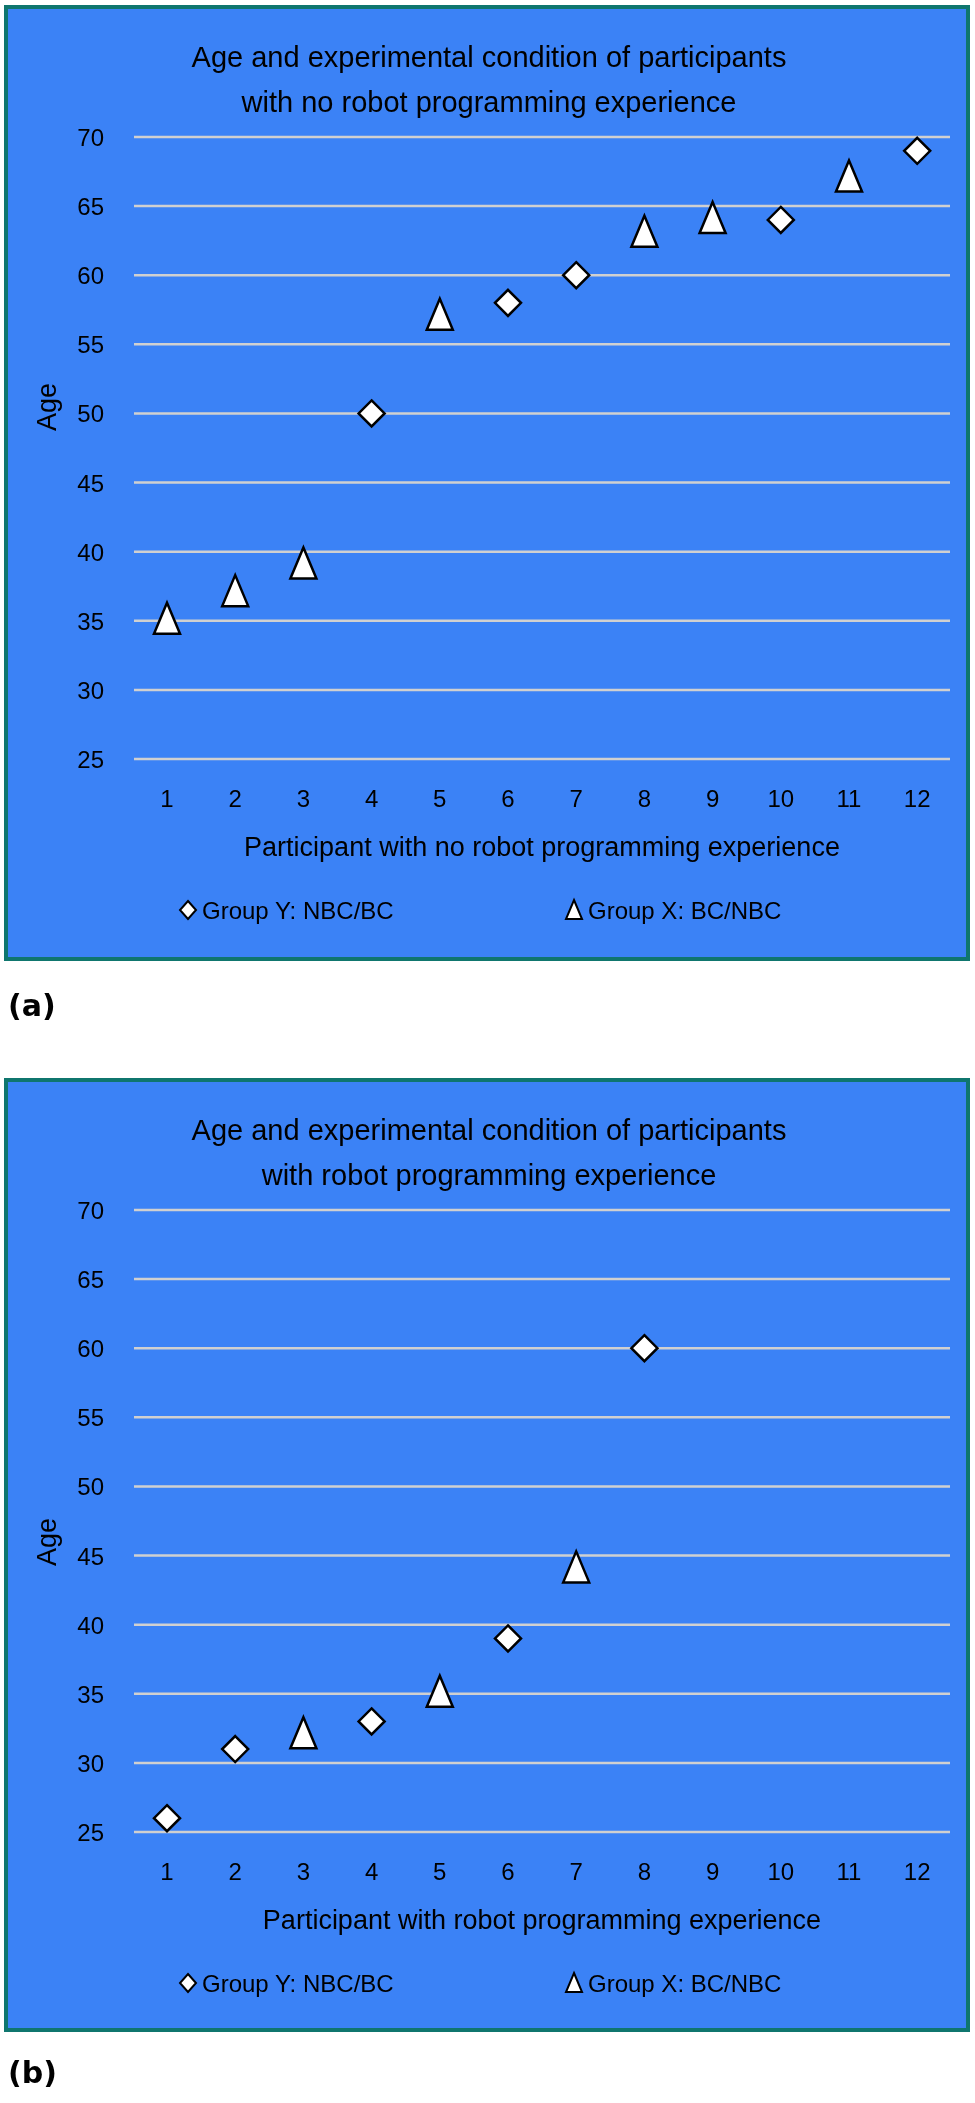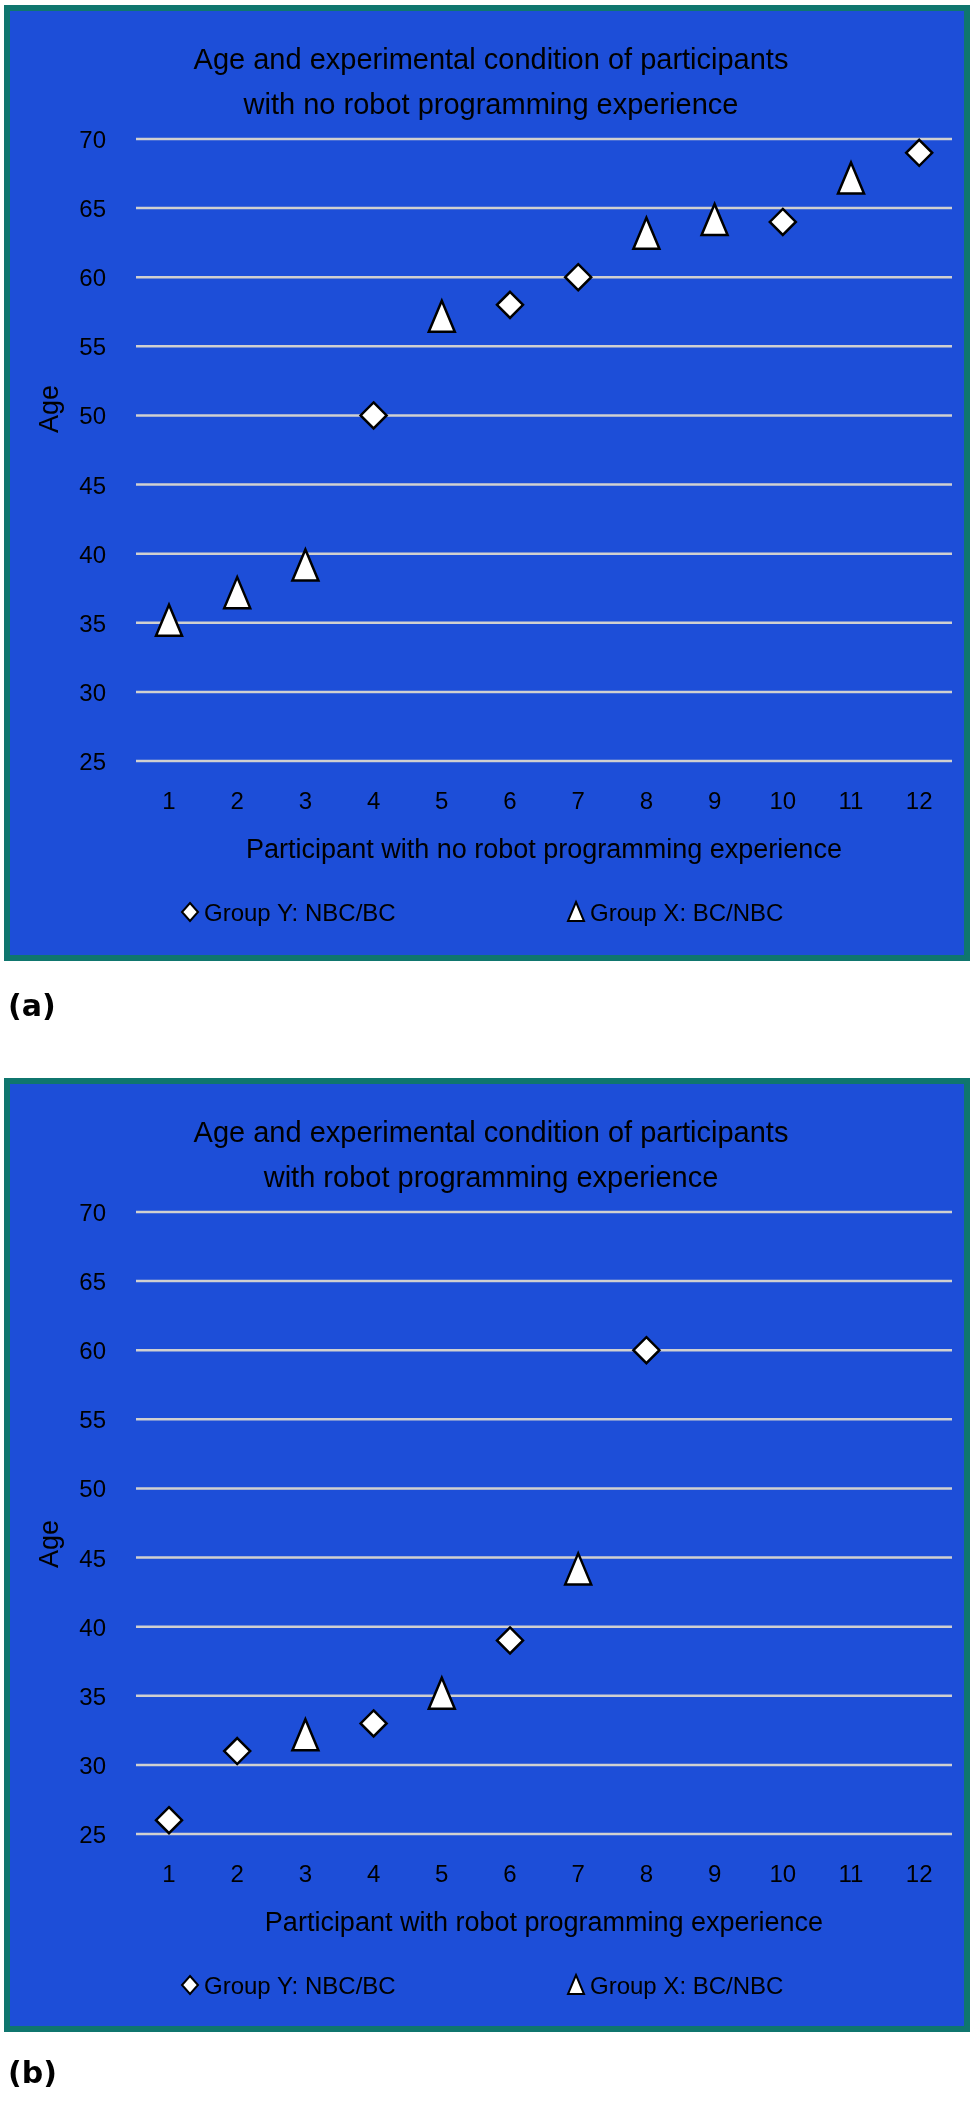--- a/index.html
+++ b/index.html
@@ -1,19 +1,19 @@
 <!DOCTYPE html>
 <html><head>
 <meta charset="utf-8">
 <style>
   html, body { margin: 0; padding: 0; background: #ffffff; }
   body { width: 975px; height: 2103px; position: relative; overflow: hidden;
          font-family: "Liberation Sans", "DejaVu Sans", sans-serif; color: #000; }
-  .panel { position: absolute; left: 4px; width: 966px; border: 6px solid #0f766e;
-           box-sizing: border-box; background: #1d4ed8; text-align: center; }
+  .panel { position: absolute; left: 4px; width: 966px; border: 4px solid #0f766e;
+           box-sizing: border-box; background: #3b82f6; text-align: center; }
   .panel svg { position: absolute; left: -6px; top: -2px; }
   .fig-label { position: absolute; left: 8px; font-family: "DejaVu Sans", sans-serif;
                font-weight: bold; font-size: 30px; }
 </style>
 </head>
 <body>
 
 <div class="panel" style="top:5px;height:956px;">
   <svg width="975" height="960">
       <text x="487" y="60" text-anchor="middle" font-size="29" font-family="&quot;Liberation Sans&quot;, &quot;DejaVu Sans&quot;, sans-serif">Age and experimental condition of participants</text>

